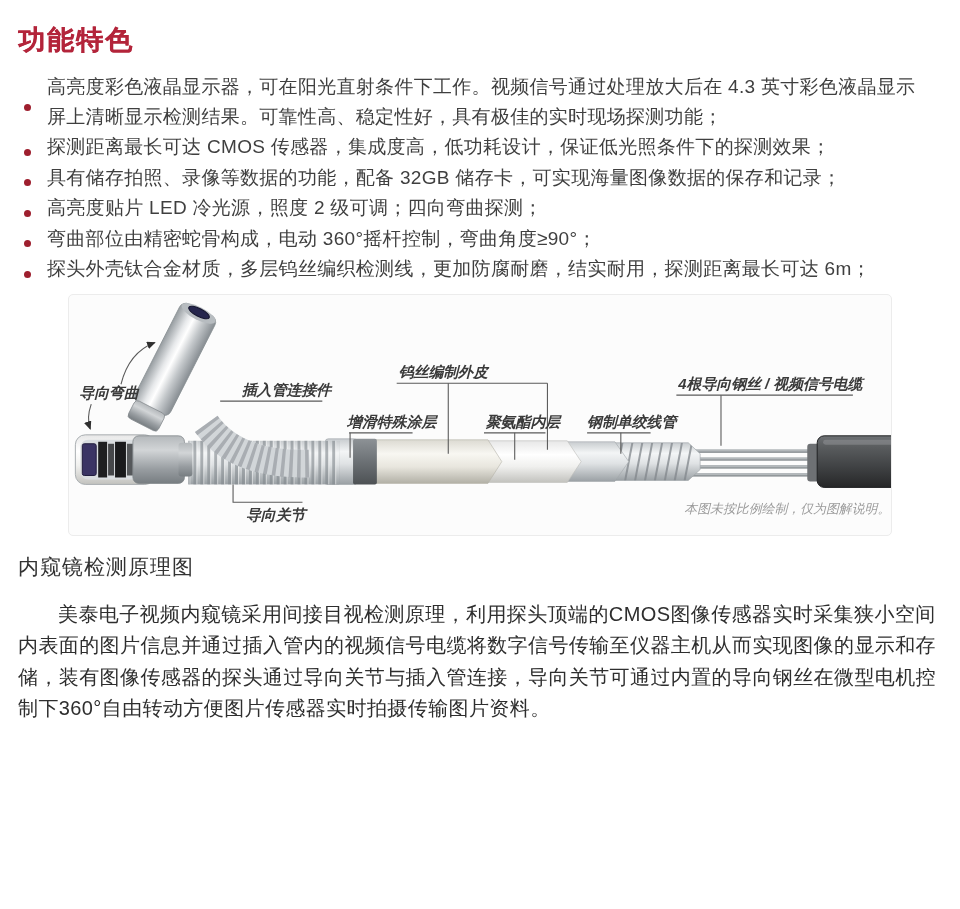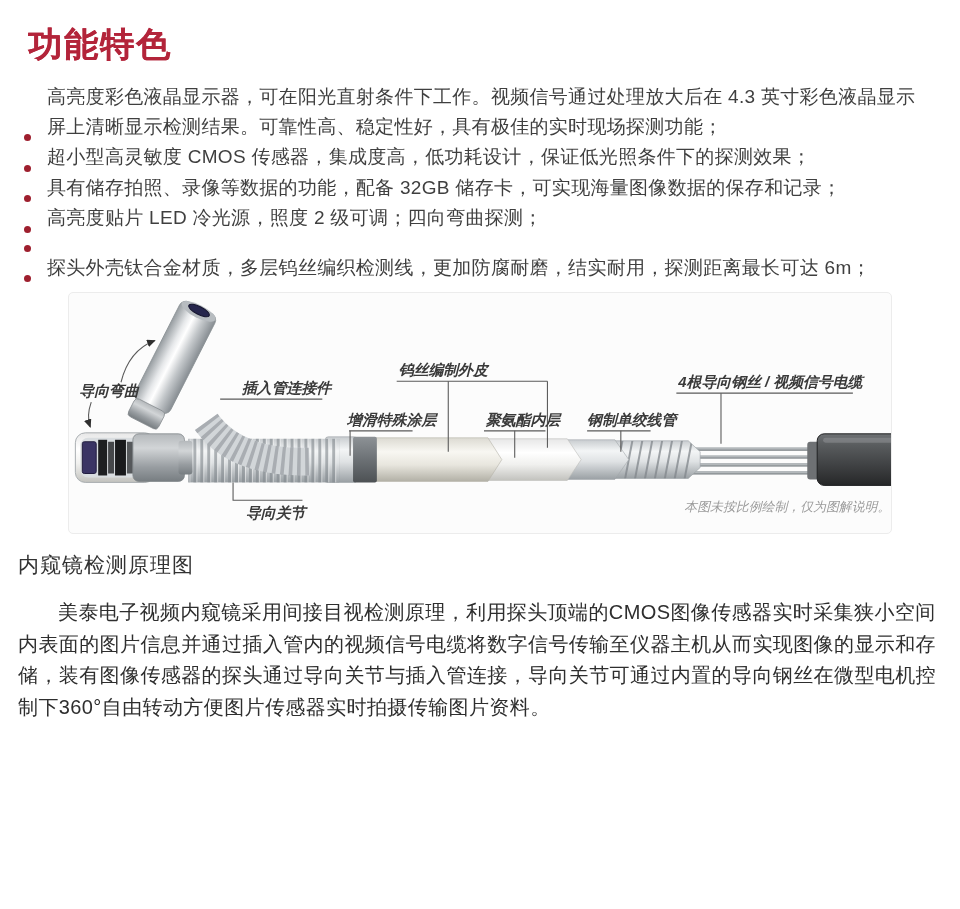--- a/index.html
+++ b/index.html
@@ -2,29 +2,29 @@
 <html lang="zh"><head>
 <meta charset="utf-8">
 <style>
   * { margin:0; padding:0; box-sizing:border-box; }
   html,body { width:960px; background:#ffffff; font-family:"Liberation Sans","DejaVu Sans",sans-serif; }
   body { width:960px; height:909px; overflow:hidden; color:#3c3c3c; }
   .page { padding:14px 18px 0 18px; }
 
   .section-title {
     color:#b3243a;
-    font-size:34px;
+    font-size:27px;
     font-weight:bold;
     letter-spacing:2px;
-    margin:8px 0 14px 10px;
+    margin:8px 0 14px 0;
     text-shadow:0.5px 0 0 #b3243a;
   }
 
   .feature-list { margin-left:4px; }
-  .feature-item { display:flex; align-items:flex-end; margin:0 16px 1px 0; }
+  .feature-item { display:flex; align-items:center; margin:0 16px 1px 0; }
   .bullet-dot {
     flex:0 0 auto;
     width:7px; height:7px;
     border-radius:50%;
     background:#9e1f2e;
     margin:11px 16px 0 2px;
   }
   .feature-text {
     font-size:19px;
     line-height:29.5px;
@@ -72,32 +72,33 @@
 
   <h1 class="section-title">功能特色</h1>
 
   <div class="feature-list">
     <div class="feature-item">
       <span class="bullet-dot"></span>
       <span class="feature-text">高亮度彩色液晶显示器，可在阳光直射条件下工作。视频信号通过处理放大后在 4.3 英寸彩色液晶显示屏上清晰显示检测结果。可靠性高、稳定性好，具有极佳的实时现场探测功能；</span>
     </div>
     <div class="feature-item">
       <span class="bullet-dot"></span>
-      <span class="feature-text">超小型高灵敏度 CMOS 传感器，集成度高，低功耗设计，保证低光照条件下的探测效果；</span>
+      <span class="feature-text">探测距离最长可达 CMOS 传感器，集成度高，低功耗设计，保证低光照条件下的探测效果；</span>
     </div>
     <div class="feature-item">
       <span class="bullet-dot"></span>
       <span class="feature-text">具有储存拍照、录像等数据的功能，配备 32GB 储存卡，可实现海量图像数据的保存和记录；</span>
     </div>
     <div class="feature-item">
       <span class="bullet-dot"></span>
       <span class="feature-text">高亮度贴片 LED 冷光源，照度 2 级可调；四向弯曲探测；</span>
     </div>
     <div class="feature-item">
       <span class="bullet-dot"></span>
+      <span class="feature-text">弯曲部位由精密蛇骨构成，电动 360°摇杆控制，弯曲角度≥90°；</span>
     </div>
     <div class="feature-item">
       <span class="bullet-dot"></span>
       <span class="feature-text">探头外壳钛合金材质，多层钨丝编织检测线，更加防腐耐磨，结实耐用，探测距离最长可达 6m；</span>
     </div>
   </div>
 
 
   <div class="diagram-panel">
     <svg viewBox="0 0 824 242">

